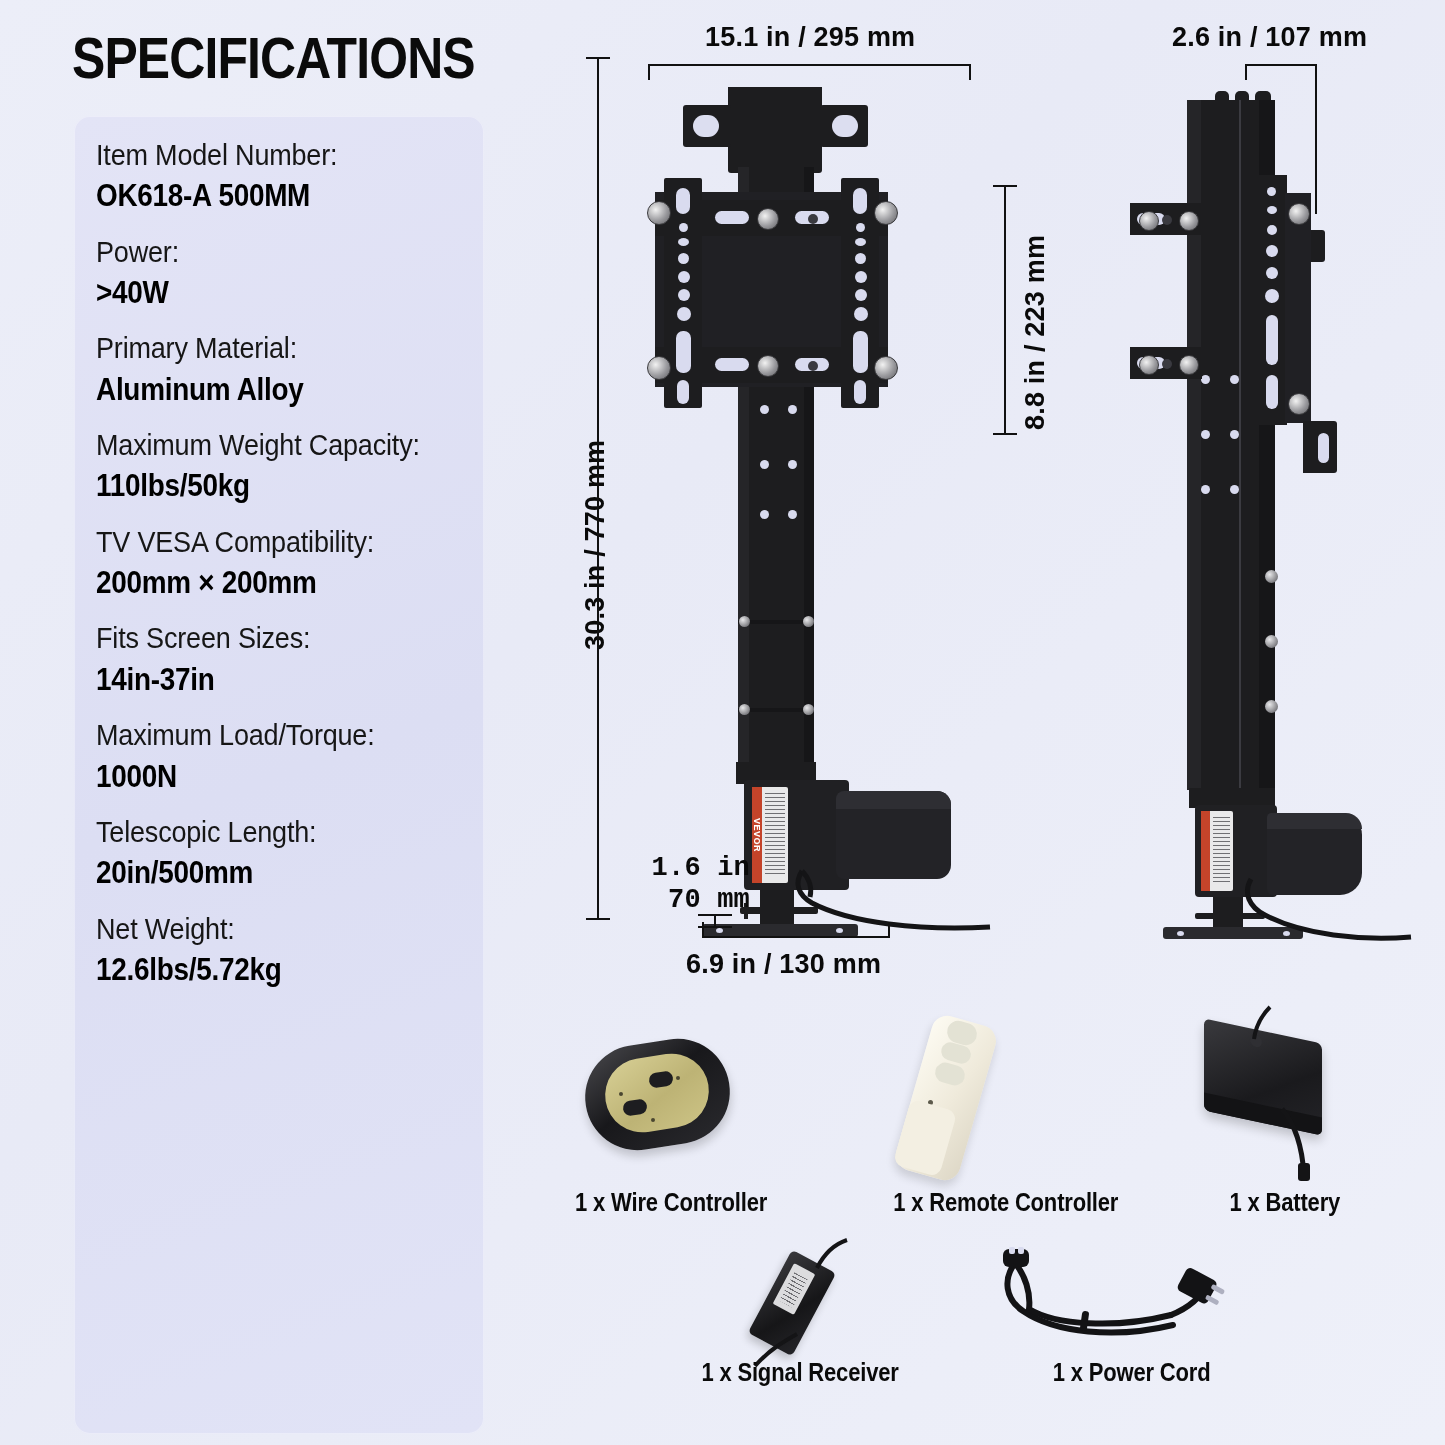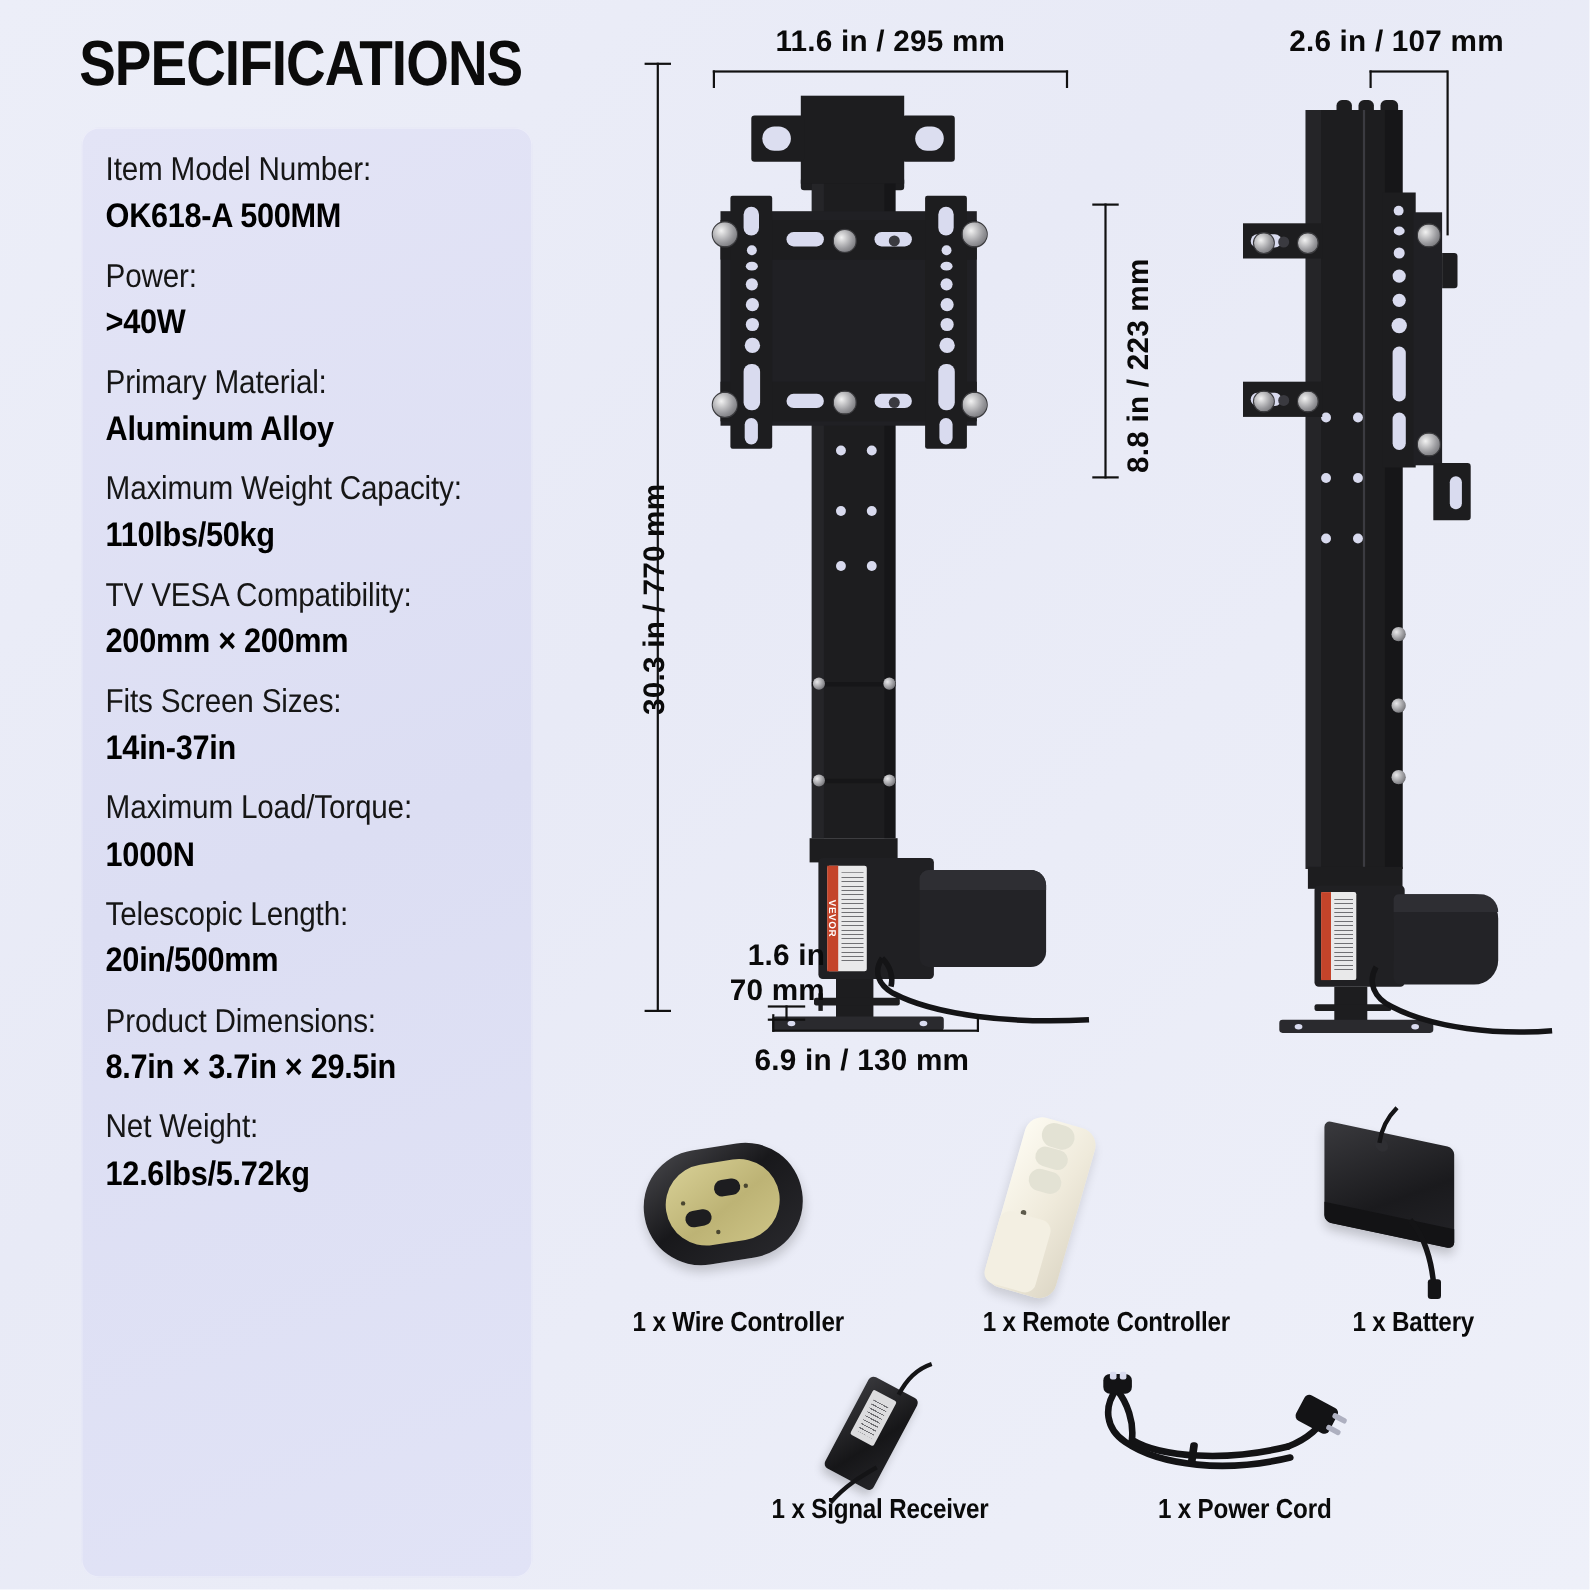--- a/index.html
+++ b/index.html
@@ -134,24 +134,20 @@
     </div>
     <div class="spec-row">
       <div class="spec-label">Maximum Load/Torque:</div>
       <div class="spec-value">1000N</div>
     </div>
     <div class="spec-row">
       <div class="spec-label">Telescopic Length:</div>
       <div class="spec-value">20in/500mm</div>
     </div>
     <div class="spec-row">
-      <div class="spec-label">Product Dimensions:</div>
-      <div class="spec-value">8.7in × 3.7in × 29.5in</div>
-    </div>
-    <div class="spec-row">
       <div class="spec-label">Net Weight:</div>
       <div class="spec-value">12.6lbs/5.72kg</div>
     </div>
   </div>
 
   <div class="art" style="left:640px;top:75px;width:370px;height:860px;">
 
     <div class="blk" style="left:88px;top:86px;width:94px;height:12px;border-radius:3px;"></div>
     <div class="blk" style="left:95px;top:78px;width:8px;height:10px;"></div>
     <div class="blk" style="left:125px;top:78px;width:8px;height:10px;"></div>
@@ -317,41 +313,41 @@
     <div class="blk" style="left:40px;top:838px;width:70px;height:6px;border-radius:2px;"></div>
     <div class="blk" style="left:8px;top:852px;width:140px;height:12px;border-radius:3px;background:#2a2a2e;"></div>
     <div class="hole" style="left:22px;top:856px;width:7px;height:5px;background:#d9dbef;"></div>
     <div class="hole" style="left:128px;top:856px;width:7px;height:5px;background:#d9dbef;"></div>
 
     <svg style="position:absolute;left:86px;top:798px;" width="190" height="80">
       <path d="M10,6 C2,20 8,34 24,42 C62,62 120,68 170,64" fill="none" stroke="#141416" stroke-width="5"></path>
     </svg>
   </div>
 
-  <div class="dim" style="left:705px;top:22px;">11.6 in / 295 mm</div>
+  <div class="dim" style="left:705px;top:22px;">15.1 in / 295 mm</div>
   <div class="ln hline" style="left:648px;top:64px;width:323px;"></div>
   <div class="ln vline" style="left:648px;top:64px;height:16px;"></div>
   <div class="ln vline" style="left:969px;top:64px;height:16px;"></div>
 
   <div class="dim" style="left:1172px;top:22px;">2.6 in / 107 mm</div>
   <div class="ln hline" style="left:1245px;top:64px;width:71px;"></div>
   <div class="ln vline" style="left:1245px;top:64px;height:16px;"></div>
   <div class="ln vline" style="left:1315px;top:64px;height:150px;"></div>
 
   <div class="dim vert" style="left:580px;top:650px;">30.3 in / 770 mm</div>
   <div class="ln vline" style="left:597px;top:57px;height:863px;"></div>
   <div class="ln hline" style="left:586px;top:57px;width:24px;"></div>
   <div class="ln hline" style="left:586px;top:918px;width:24px;"></div>
 
   <div class="dim vert" style="left:1020px;top:430px;">8.8 in / 223 mm</div>
   <div class="ln vline" style="left:1004px;top:185px;height:250px;"></div>
   <div class="ln hline" style="left:993px;top:185px;width:24px;"></div>
   <div class="ln hline" style="left:993px;top:433px;width:24px;"></div>
 
-  <div class="dim c2" style="left:638px;top:853px;width:112px;">
+  <div class="dim c2" style="left:638px;top:853px;width:112px;font-family:Liberation Mono, monospace;">
     <span>1.6 in</span><br>
     <span>70 mm</span>
   </div>
   <div class="ln hline" style="left:698px;top:914px;width:34px;"></div>
   <div class="ln hline" style="left:698px;top:926px;width:34px;"></div>
   <div class="ln vline" style="left:714px;top:914px;height:13px;"></div>
 
   <div class="dim" style="left:686px;top:949px;">6.9 in / 130 mm</div>
   <div class="ln hline" style="left:702px;top:936px;width:188px;"></div>
   <div class="ln vline" style="left:702px;top:922px;height:16px;"></div>

